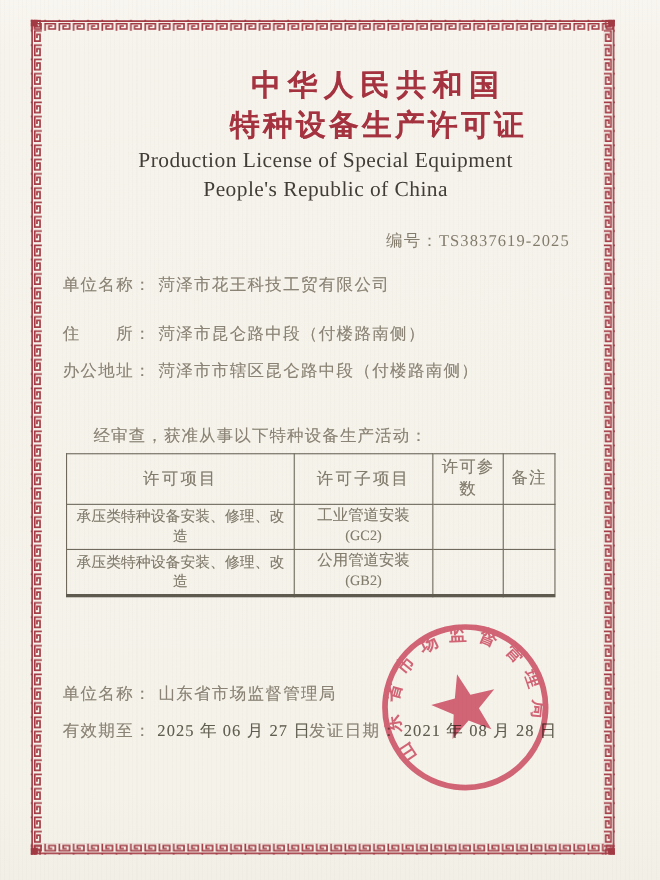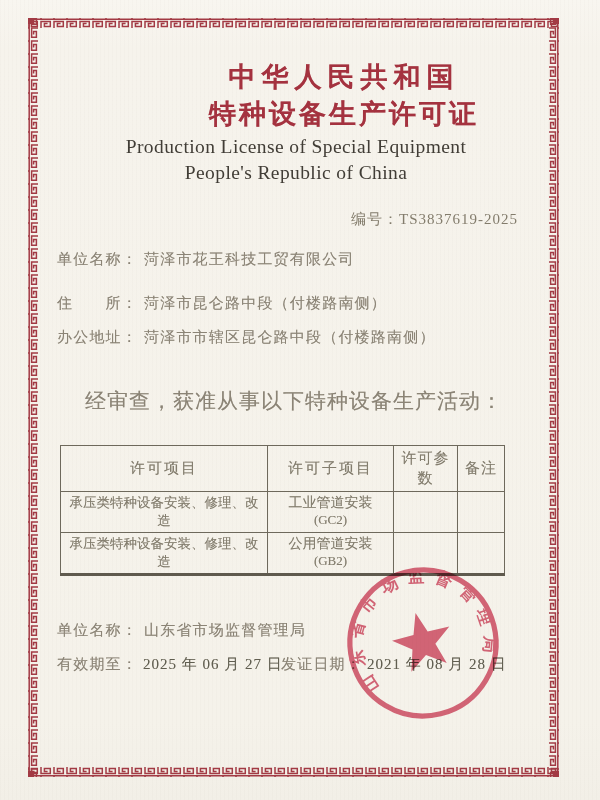--- a/index.html
+++ b/index.html
@@ -14,26 +14,26 @@
   }
   .abs{position:absolute;}
   .centered{left:0;width:592px;text-align:center;}
   .title-cn{font-size:27px;font-weight:bold;color:#a4323f;letter-spacing:6px;
             text-shadow:0 0 .6px rgba(164,50,63,.55);padding-left:48px;}
   .title-en{font-size:19.5px;color:#413d36;letter-spacing:.4px;}
   .lineno{font-size:15px;letter-spacing:1px;color:#837c6c;text-align:right;}
   .field{font-size:15px;letter-spacing:1.2px;color:#8b8476;
          text-shadow:0 0 .6px rgba(139,132,118,.5);white-space:nowrap;}
   .field .val{margin-left:6px;}
-  .note{font-size:21px;letter-spacing:1px;color:#8b8476;text-shadow:0 0 .6px rgba(139,132,118,.5);}
+  .note{font-size:15px;letter-spacing:1px;color:#8b8476;text-shadow:0 0 .6px rgba(139,132,118,.5);}
   table.lic{border-collapse:collapse;table-layout:fixed;width:444px;
             color:#837d6e;text-shadow:0 0 .5px rgba(131,125,110,.5);}
   table.lic td,table.lic th{border:1.5px solid #6e695c;font-weight:normal;
             word-break:break-all;padding:2px 4px;vertical-align:middle;text-align:center;}
-  table.lic{border-bottom:3px solid #5f5a4e;margin-top:33px;}
+  table.lic{border-bottom:3px solid #5f5a4e;}
   th.h1,th.h2{font-size:15px;letter-spacing:2px;}
   th.h3{font-size:15px;letter-spacing:1px;padding:2px 13px;line-height:1.35;}
   th.h4{font-size:15px;letter-spacing:1px;padding:2px 13px;line-height:1.35;}
   td.c-item{font-size:13.5px;text-align:left;padding:2px 3px;letter-spacing:0;}
   td.c-sub{font-size:14px;line-height:1.3;}
   .sub2{font-size:13px;}
   .footer-line{font-size:15px;letter-spacing:1.2px;color:#8b8476;
                text-shadow:0 0 .6px rgba(139,132,118,.5);white-space:nowrap;}
   .date-val{color:#605e50;letter-spacing:1px;margin-left:5px;}
   .seal-wrap{left:334px;top:554px;width:178px;height:178px;mix-blend-mode:multiply;opacity:.86;}

